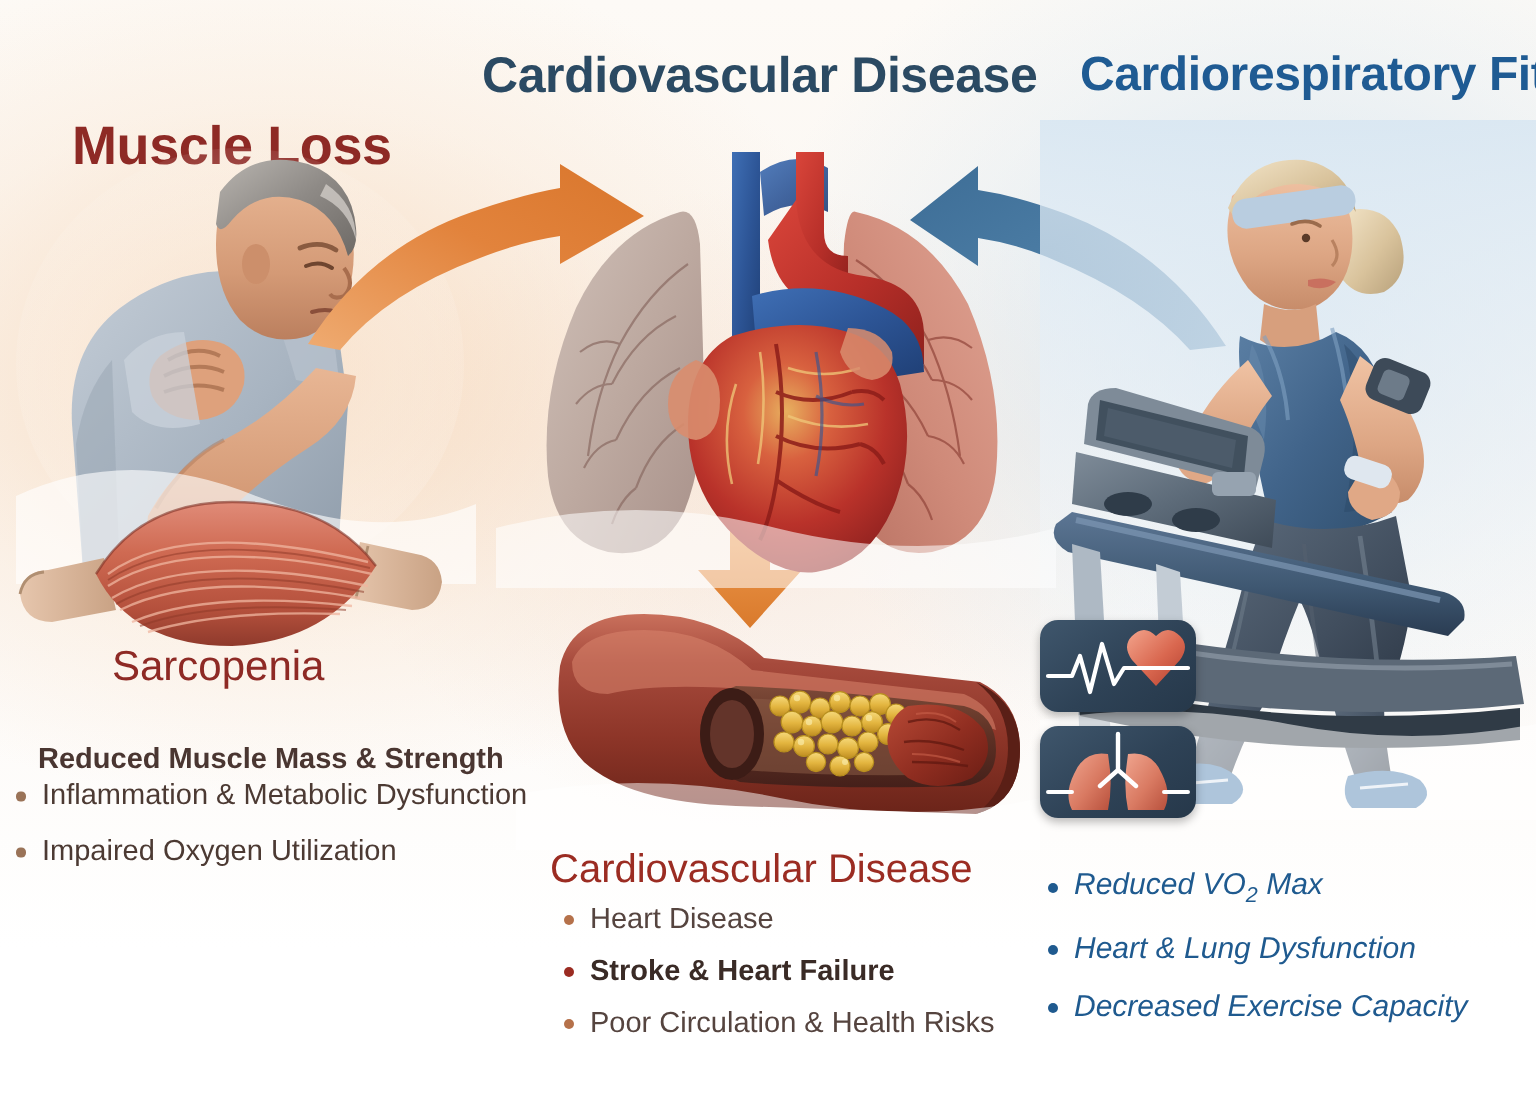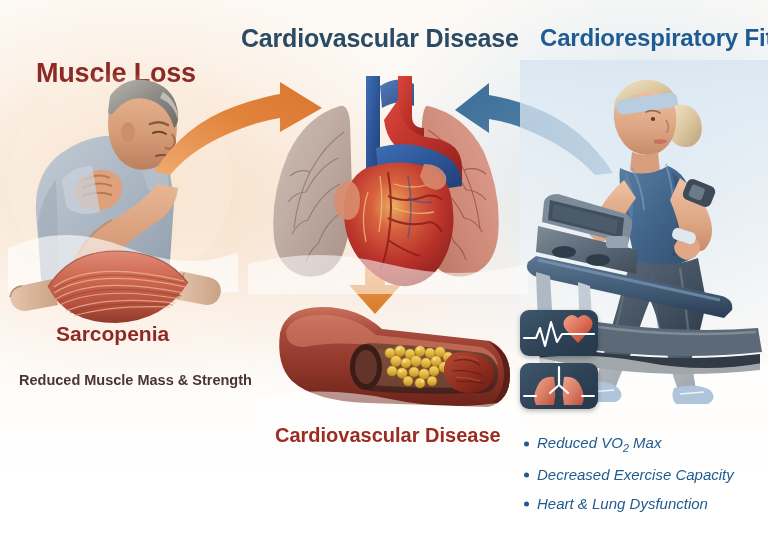--- a/index.html
+++ b/index.html
@@ -36,21 +36,21 @@
   #treadmill{position:absolute;left:520px;top:60px;width:248px;height:350px;}
   .icon-card{
     position:absolute;width:78px;height:46px;border-radius:9px;
     background:linear-gradient(145deg,#3f566c 0%,#2e4256 55%,#26384a 100%);
     box-shadow:0 2px 5px rgba(0,0,0,.28);overflow:hidden;
   }
   #icon-card-ecg{left:520px;top:310px;}
   #icon-card-lungs{left:520px;top:363px;}
 
   
-  .h2{position:absolute;font-weight:bold;white-space:nowrap;}
+  .h2{position:absolute;font-weight:normal;white-space:nowrap;}
   #sarcopenia-title{left:56px;top:322px;font-size:21px;color:#8E2A25;}
   #sarcopenia-sub{left:19px;top:372px;font-size:14.5px;font-weight:bold;color:#4a3631;white-space:nowrap;position:absolute;}
   #cvd-title{left:275px;top:424px;font-size:20px;color:#9B2C22;}
 
   ul.bul{list-style:none;margin:0;padding:0;position:absolute;}
   ul.bul li{position:relative;padding-left:15px;white-space:nowrap;}
   ul.bul li::before{
     content:"";position:absolute;left:2px;top:50%;transform:translateY(-50%);
     width:4.5px;height:4.5px;border-radius:50%;background:currentColor;
   }
@@ -519,23 +519,32 @@
       <path d="M34 14 Q22 12 17 24 Q12 34 16 42 L34 42 Q36 32 35 22 Z" fill="url(#gLIcon)"></path>
       <path d="M44 14 Q56 12 61 24 Q66 34 62 42 L44 42 Q42 32 43 22 Z" fill="url(#gLIcon)"></path>
       <path d="M39 4 L39 22 M39 22 L30 30 M39 22 L48 30" stroke="#ffffff" stroke-width="2.2" fill="none" stroke-linecap="round"></path>
       <path d="M4 33 L16 33 M62 33 L74 33" stroke="#ffffff" stroke-width="2" stroke-linecap="round"></path>
     </svg>
   </div>
 
   <div class="h2" id="sarcopenia-title">Sarcopenia</div>
   <div id="sarcopenia-sub">Reduced Muscle Mass &amp; Strength</div>
 
+  <ul class="bul" id="left-bullets">
+    <li>Inflammation &amp; Metabolic Dysfunction</li>
+    <li>Impaired Oxygen Utilization</li>
+  </ul>
 
   <div class="h2" id="cvd-title">Cardiovascular Disease</div>
 
+  <ul class="bul" id="center-bullets">
+    <li>Heart Disease</li>
+    <li class="strong">Stroke &amp; Heart Failure</li>
+    <li>Poor Circulation &amp; Health Risks</li>
+  </ul>
 
   <ul class="bul" id="right-bullets">
     <li><span>Reduced VO</span><sub>2</sub><span> Max</span></li>
+    <li>Heart &amp; Lung Dysfunction</li>
     <li>Decreased Exercise Capacity</li>
-    <li>Heart &amp; Lung Dysfunction</li>
   </ul>
 
 </div>
 
 </body></html>

